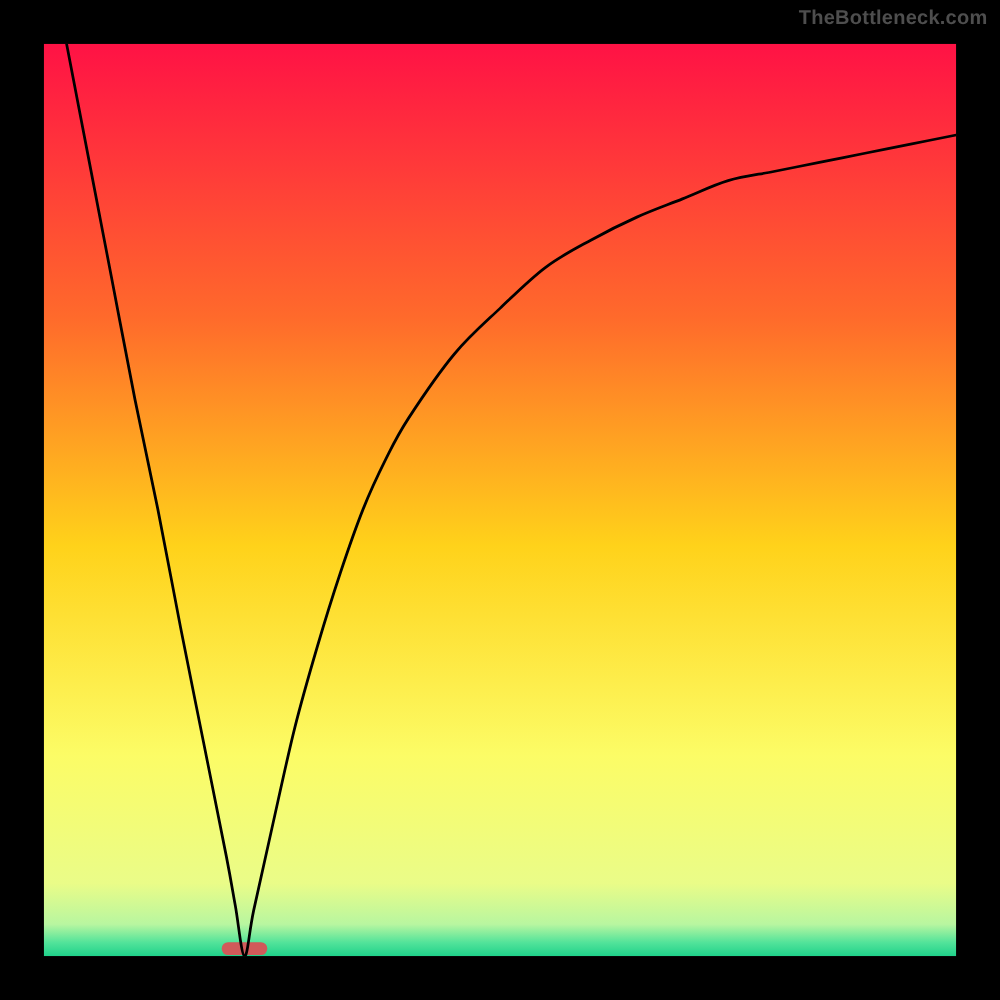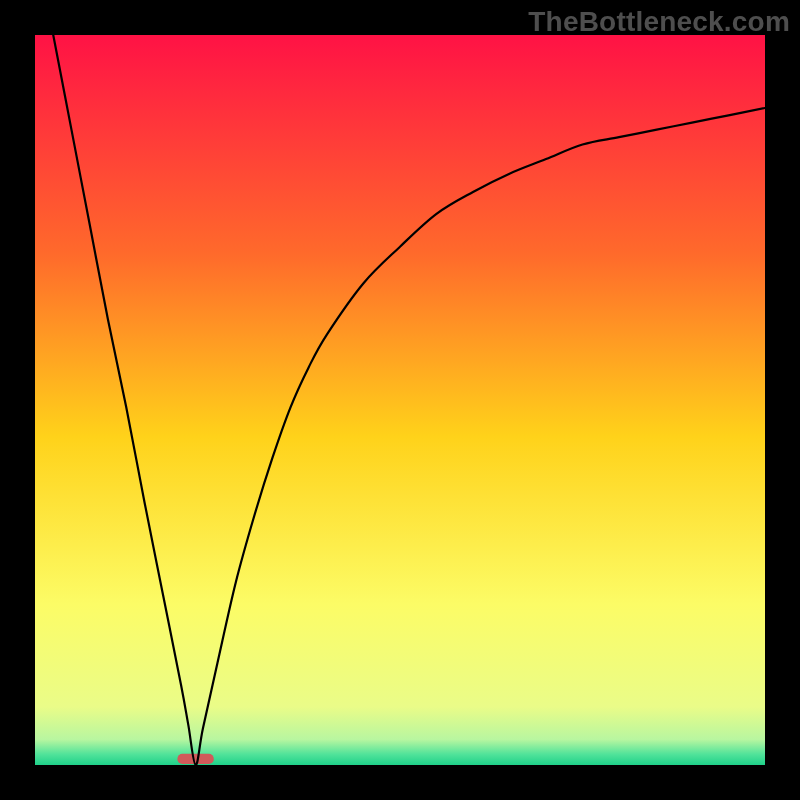--- a/index.html
+++ b/index.html
@@ -23,21 +23,21 @@
     top: 35px;
     width: 730px;
     height: 730px;
     overflow: visible;
   }
   .watermark {
     position: absolute;
     top: 6px;
     right: 10px;
     color: #4e4e4e;
-    font-size: 28px;
+    font-size: 16px;
     font-weight: 600;
     letter-spacing: 0.2px;
     user-select: none;
   }
   svg { display: block; }
 </style>
 </head>
 <body>
 
 <div class="frame">

